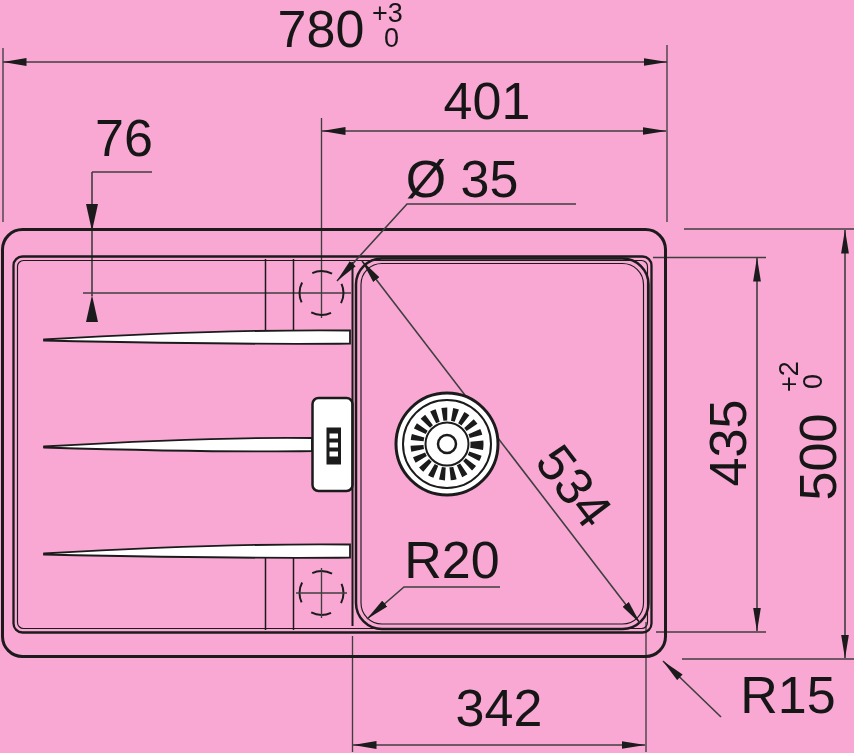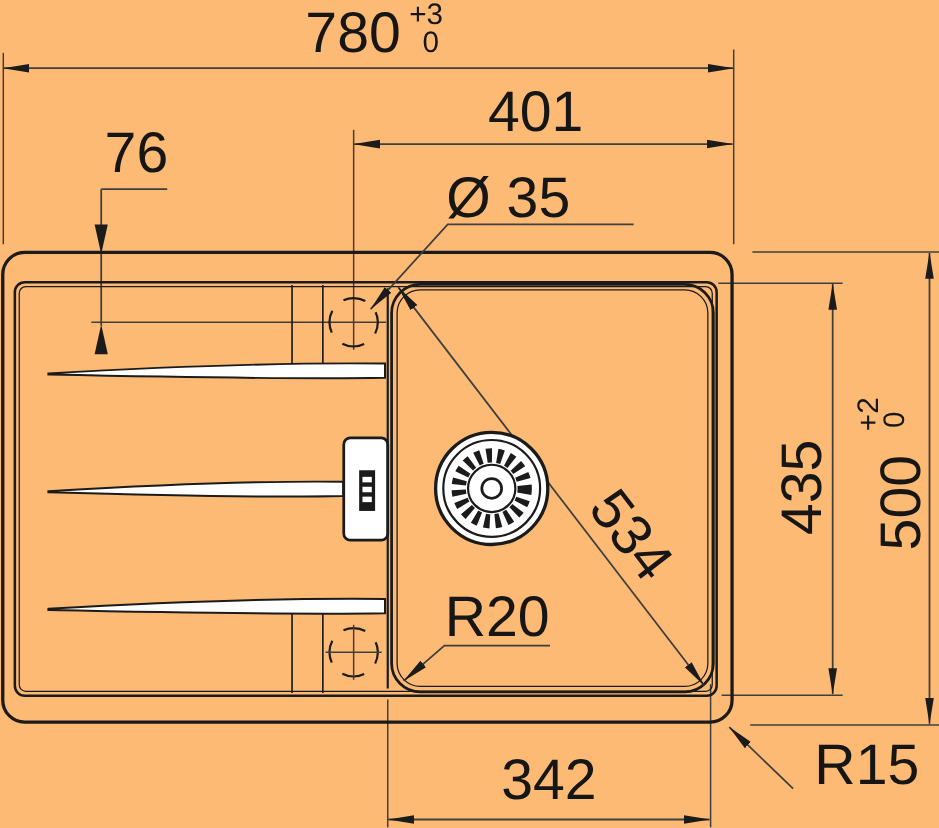--- a/index.html
+++ b/index.html
@@ -1,16 +1,16 @@
 <!DOCTYPE html>
 <html><head>
 <meta charset="utf-8">
 <style>
   html,body{margin:0;padding:0;background:#ffffff;}
-  .stage{width:854px;height:753px;position:relative;background:#fdba74;overflow:hidden;}
+  .stage{width:854px;height:753px;position:relative;background:#f9a8d4;overflow:hidden;}
   svg{display:block;}
   svg text{font-family:"Liberation Sans","DejaVu Sans",sans-serif;fill:#161616;}
   .t-main{font-size:52px;}
   .t-tol{font-size:27px;}
   .ln{stroke:#1b1b1b;fill:none;stroke-linecap:butt;}
   .w30{stroke-width:3;}
   .w25{stroke-width:2.5;}
   .w23{stroke-width:2.3;}
   .w20{stroke-width:2;}
   .w18{stroke-width:1.8;}

